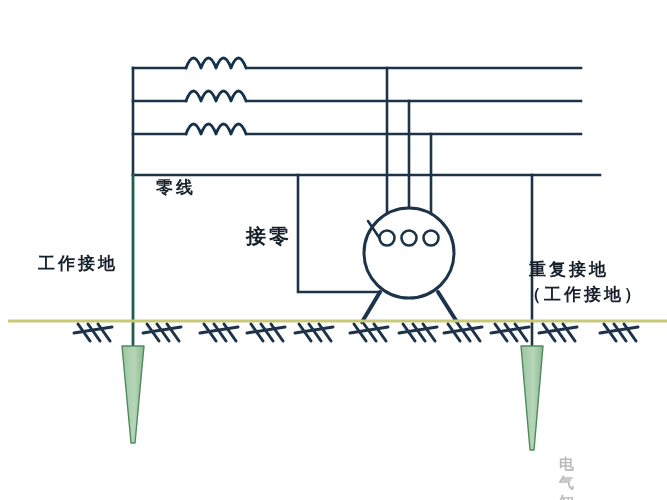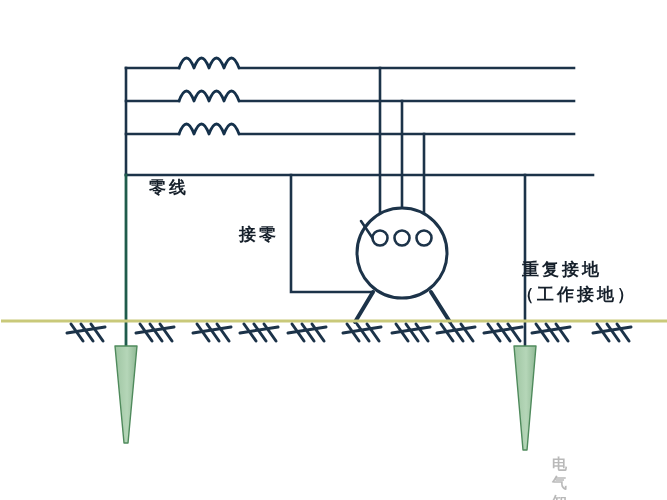--- a/index.html
+++ b/index.html
@@ -10,21 +10,21 @@
   }
   body {
     width: 667px;
     height: 500px;
     position: relative;
     overflow: hidden;
     font-family: "Liberation Serif", "DejaVu Serif", serif;
   }
   #diagram-root {
     position: absolute;
-    left: 1px;
+    left: 8px;
     top: 0;
     width: 530px;
     height: 500px;
   }
   svg#schematic {
     position: absolute;
     left: 0;
     top: 0;
     width: 667px;
     height: 500px;
@@ -40,21 +40,21 @@
     user-select: none;
   }
   #label-neutral-line {
     left: 148px;
     top: 176px;
     font-size: 17px;
   }
   #label-neutral-connection {
     left: 238px;
     top: 223px;
-    font-size: 17px;
+    font-size: 20px;
   }
   #label-working-ground {
     left: 30px;
     top: 252px;
     font-size: 17px;
   }
   #label-repeated-ground {
     left: 521px;
     top: 258px;
     font-size: 17px;
@@ -243,20 +243,21 @@
         <path d="M114,346 L136,346 L127,443 L123,443 Z" fill="url(#rodGrad)" stroke="#4f8a5c" stroke-width="1.4" stroke-linejoin="round"></path>
         <path d="M513,346 L535,346 L526,450 L522,450 Z" fill="url(#rodGrad)" stroke="#4f8a5c" stroke-width="1.4" stroke-linejoin="round"></path>
       </g>
     </g>
   </svg>
 
   <div class="lbl" id="label-neutral-line">零线</div>
 
   <div class="lbl" id="label-neutral-connection">接零</div>
 
+  <div class="lbl" id="label-working-ground">工作接地</div>
 
   <div class="lbl" id="label-repeated-ground">重复接地</div>
 
   <div class="lbl" id="label-protective-ground">（工作接地）</div>
 
 
   <div id="watermark">
     <span class="wm-icon">
       <svg viewBox="0 0 24 22" width="19" height="17" aria-hidden="true">
         <ellipse cx="10" cy="9.5" rx="9" ry="7.5" fill="none" stroke="#5b5b5b" stroke-width="1.4"></ellipse>

